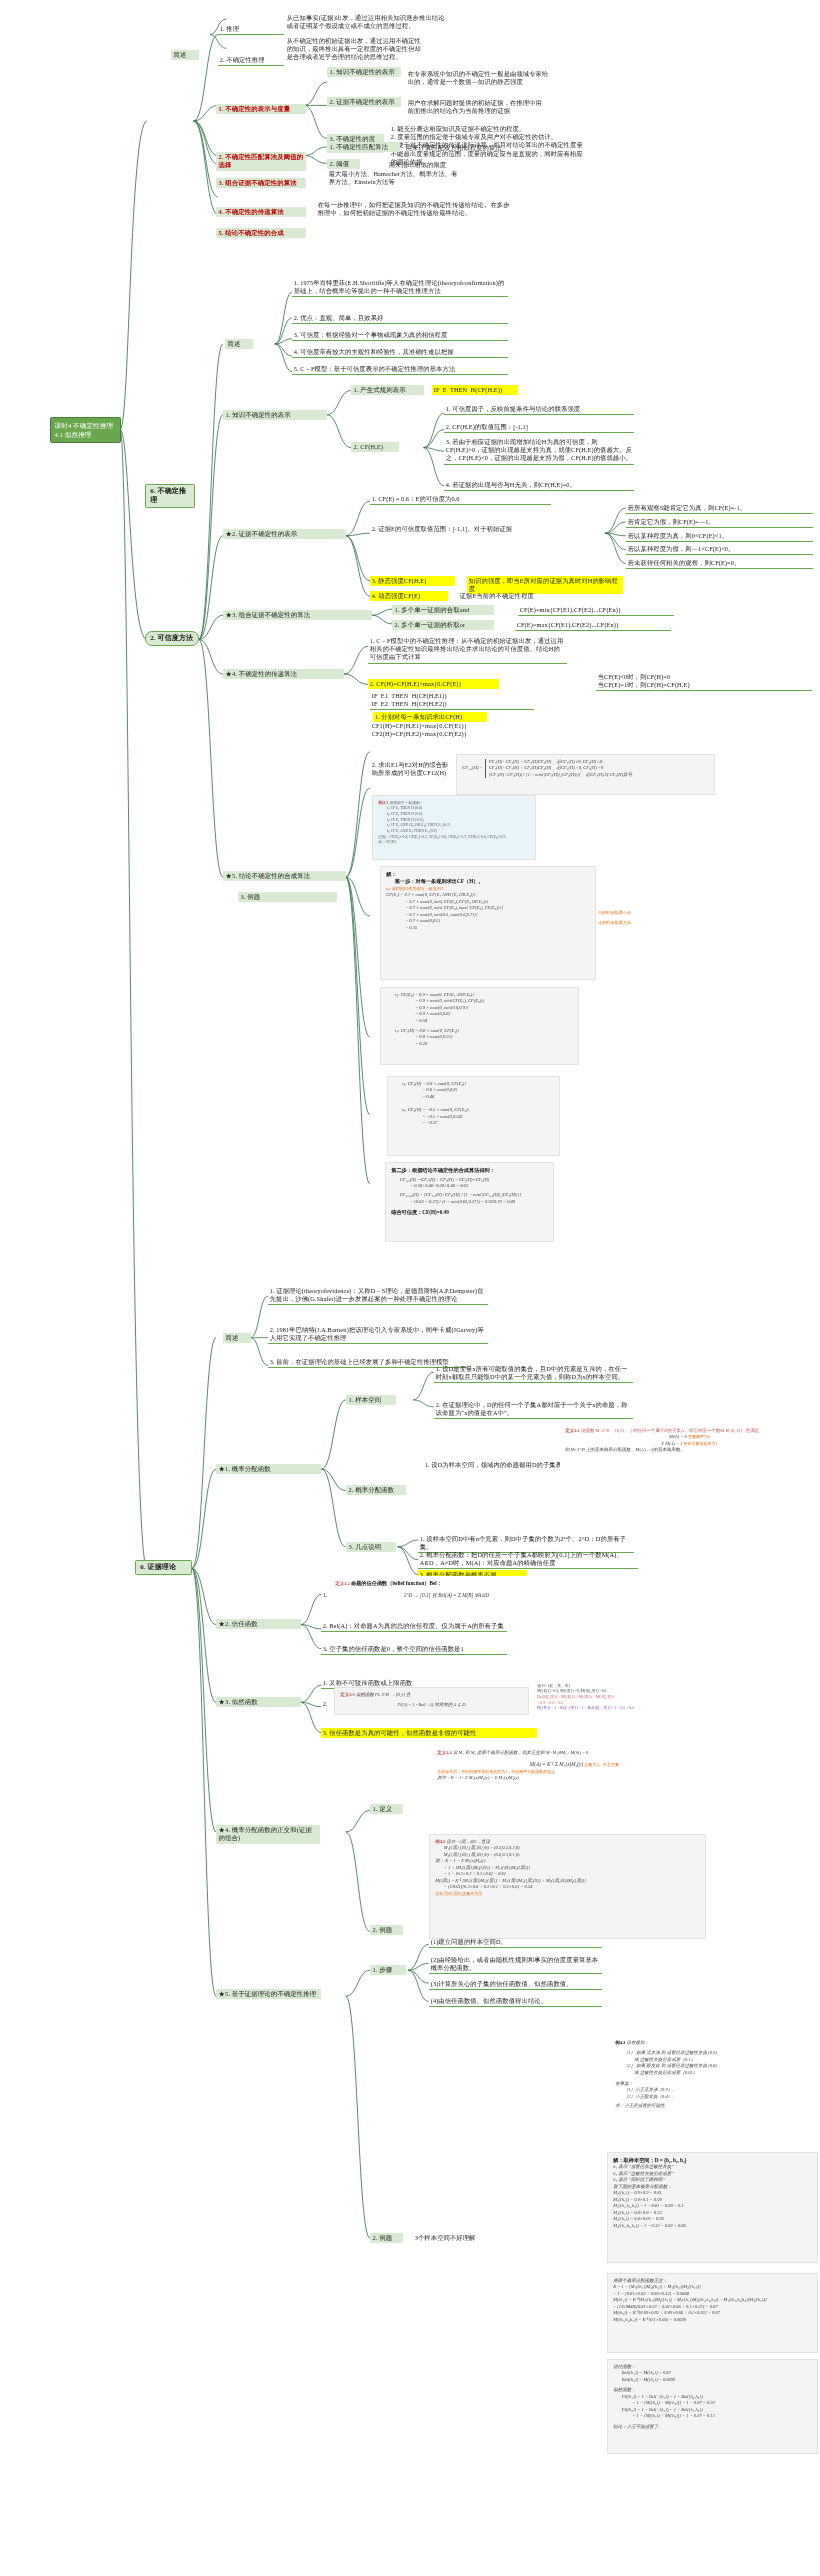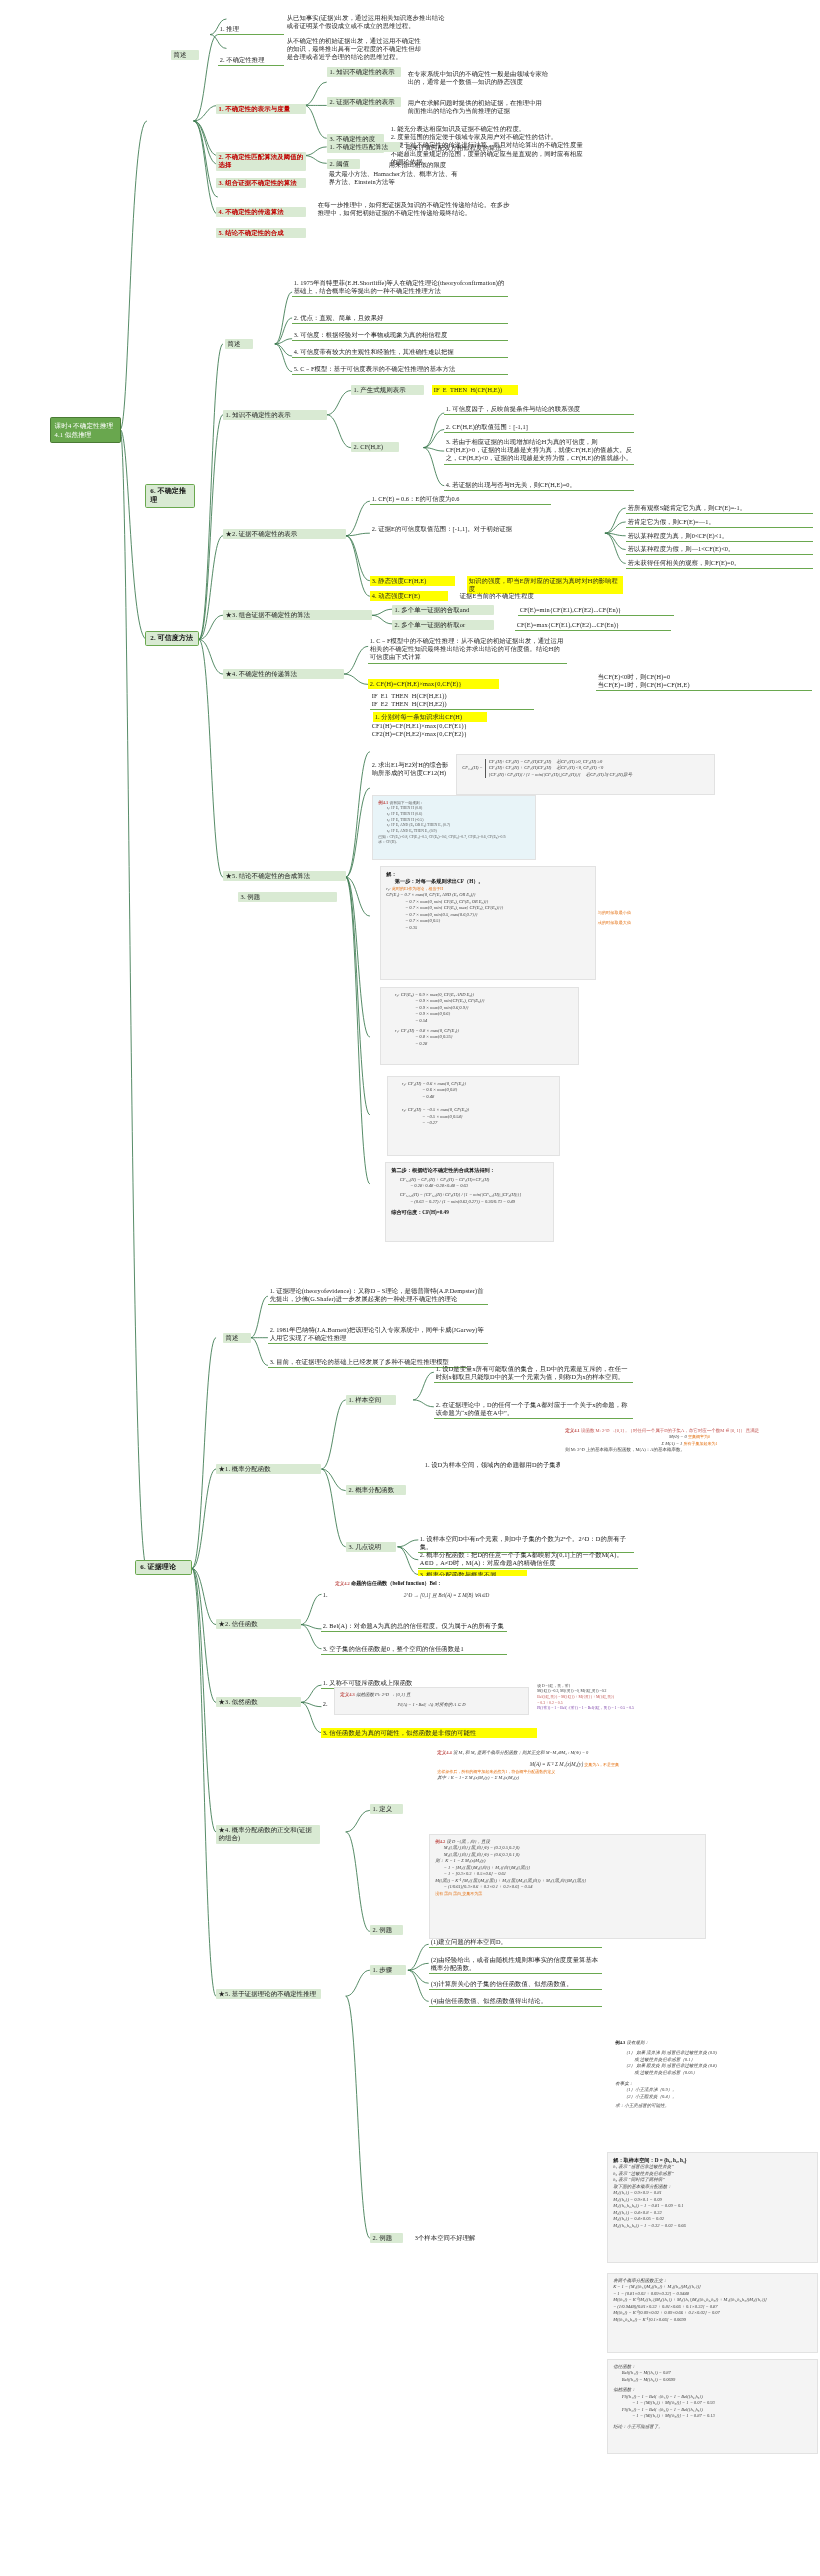--- a/index.html
+++ b/index.html
@@ -240,21 +240,21 @@
   <div class="node chipred" style="left:216px; top:178px; width:90px;">3. 组合证据不确定性的算法</div>
   <div class="node" style="left:327px; top:169px; width:194px;">最大最小方法、Hamacher方法、概率方法、有
 界方法、Einstein方法等</div>
 
   <div class="node chipred" style="left:216px; top:207px; width:90px;">4. 不确定性的传递算法</div>
   <div class="node" style="left:316px; top:200px; width:259px;">在每一步推理中，如何把证据及知识的不确定性传递给结论。在多步
 推理中，如何把初始证据的不确定性传递给最终结论。</div>
 
   <div class="node chipred" style="left:216px; top:228px; width:90px;">5. 结论不确定性的合成</div>
 
-  <div class="node lvl1" style="left:145px; top:631px; width:54px;">2. 可信度方法</div>
+  <div class="node lvl1" style="left:145px; top:631px; width:54px;border-radius:7px;">2. 可信度方法</div>
 
   <div class="node chip" style="left:225px; top:339px; width:28px;">简述</div>
   <div class="node under" style="left:292px; top:278px; width:216px;">1. 1975年肖特里菲(E.H.Shortliffe)等人在确定性理论(theoryofconfirmation)的基础上，结合概率论等提出的一种不确定性推理方法</div>
   <div class="node under" style="left:292px; top:313px; width:216px;">2. 优点：直观、简单，且效果好</div>
   <div class="node under" style="left:292px; top:330px; width:216px;">3. 可信度：根据经验对一个事物或现象为真的相信程度</div>
   <div class="node under" style="left:292px; top:347px; width:216px;">4. 可信度带有较大的主观性和经验性，其准确性难以把握</div>
   <div class="node under" style="left:292px; top:364px; width:216px;">5. C－F模型：基于可信度表示的不确定性推理的基本方法</div>
 
   <div class="node chip" style="left:223px; top:410px; width:104px;">1. 知识不确定性的表示</div>
   <div class="node chip" style="left:351px; top:385px; width:73px;">1. 产生式规则表示</div>

